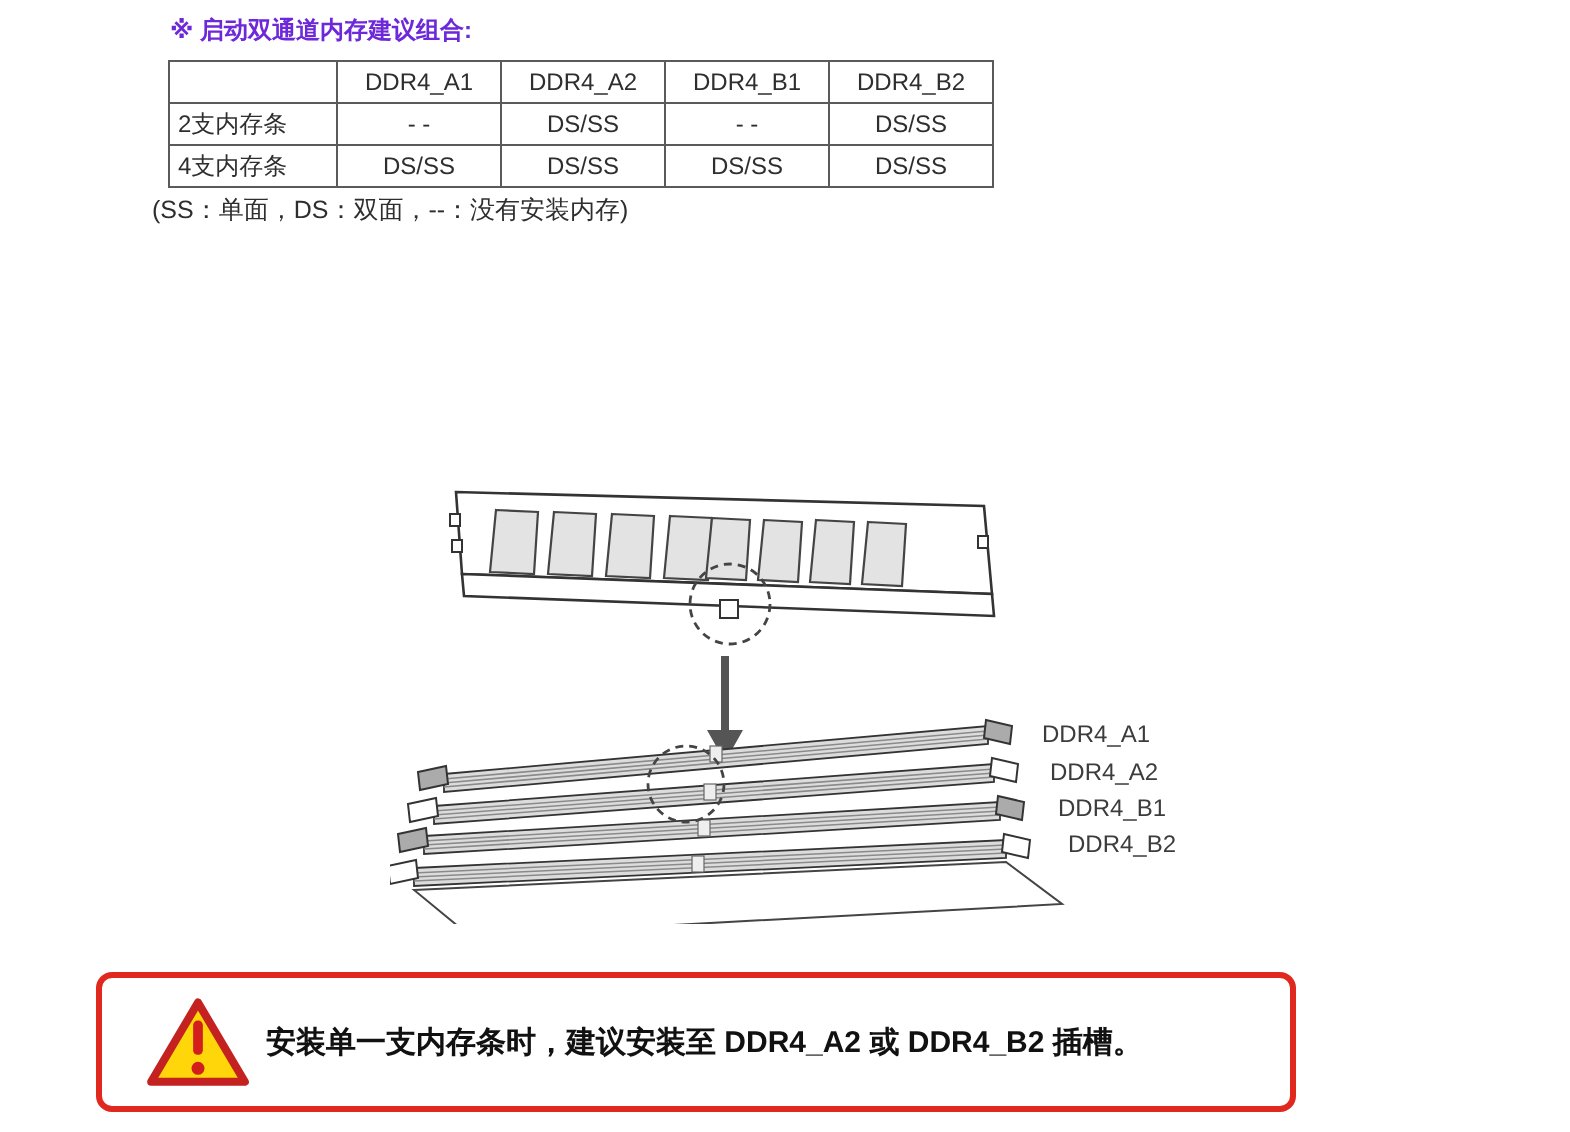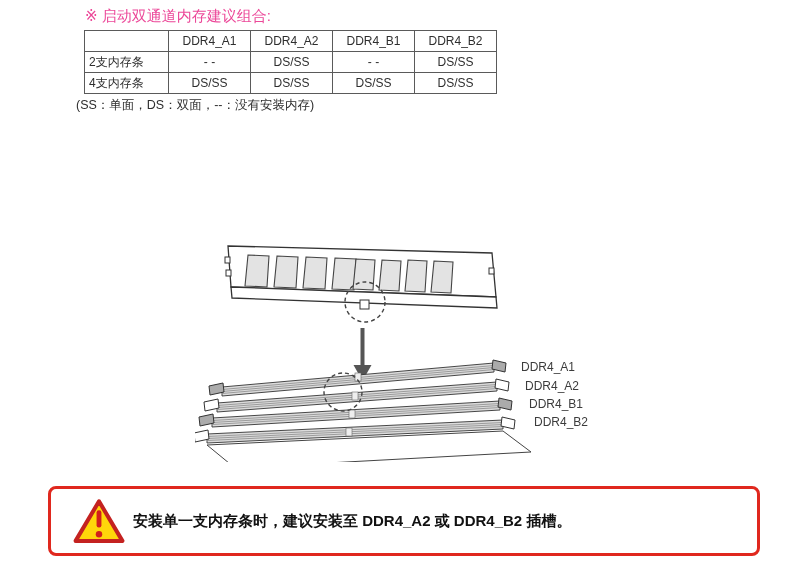--- a/index.html
+++ b/index.html
@@ -11,23 +11,23 @@
   .page {
     position: relative;
     width: 785px;
     height: 566px;
     background: #ffffff;
     overflow: hidden;
   }
   .combo-title {
     position: absolute;
     left: 85px; top: 7px;
-    font-size: 15px;
-    font-weight: normal;
-    color: #ec4899;
+    font-size: 12px;
+    font-weight: bold;
+    color: #6d28d9;
     white-space: nowrap;
   }
   table.combo-table {
     position: absolute;
     left: 84px; top: 30px;
     border-collapse: collapse;
     table-layout: fixed;
     font-size: 12px;
     color: #2e2e2e;
   }
@@ -72,21 +72,21 @@
     color: #3c3c3c;
     white-space: nowrap;
   }
   .slot-label.l0 { left: 326px; top: 120px; }
   .slot-label.l1 { left: 330px; top: 139px; }
   .slot-label.l2 { left: 334px; top: 157px; }
   .slot-label.l3 { left: 339px; top: 175px; }
   .warning-box {
     position: absolute;
     left: 48px; top: 486px;
-    width: 712px; height: 70px;
+    width: 600px; height: 70px;
     border: 3px solid #e0281e;
     border-radius: 8px;
     background: #ffffff;
     display: flex;
     align-items: center;
   }
   .warning-tri {
     position: absolute;
     left: 21px; top: 8px;
     width: 54px; height: 50px;

